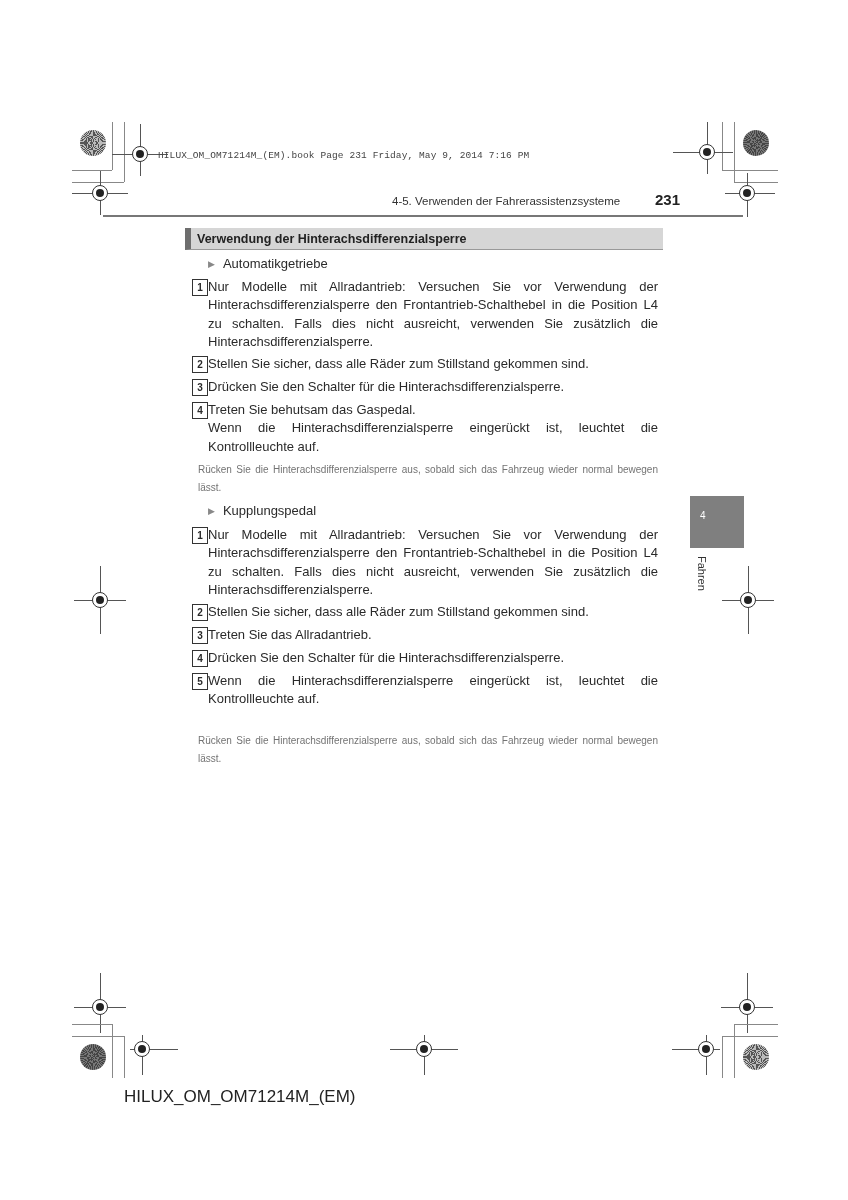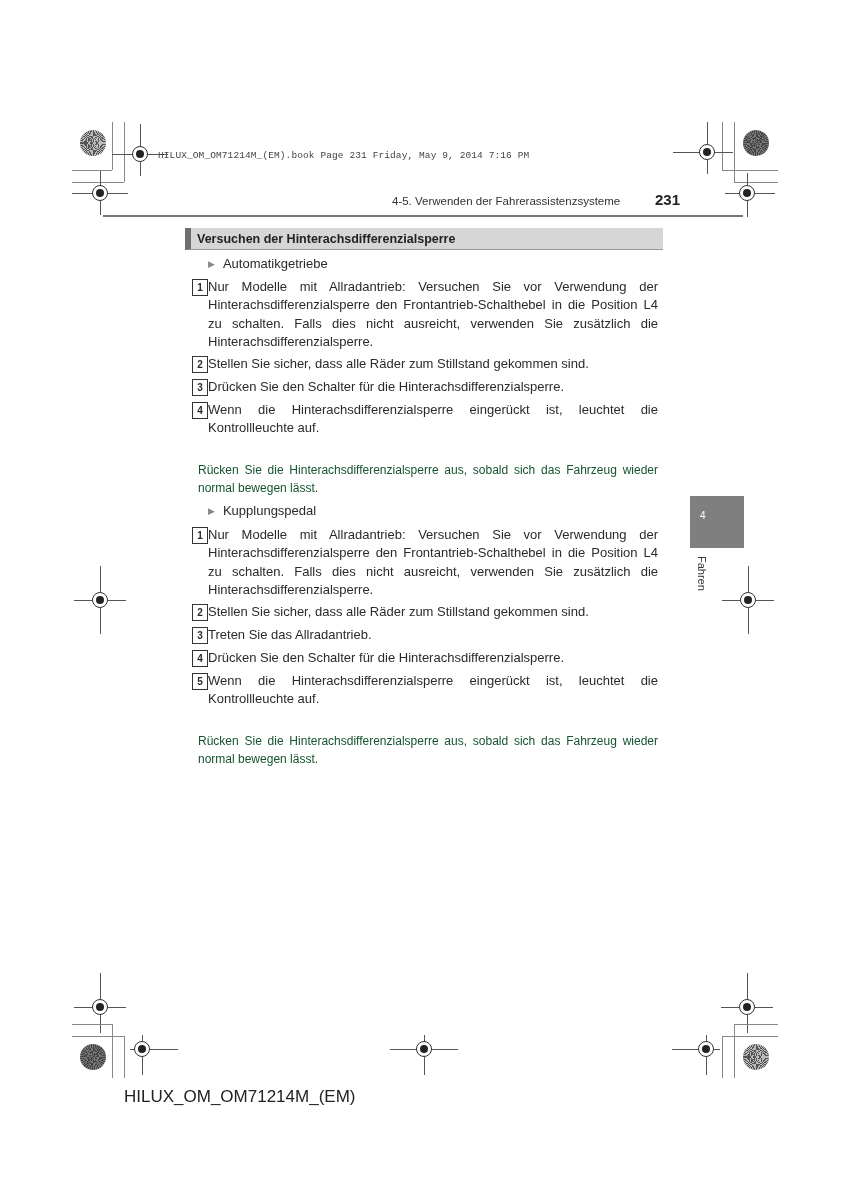--- a/index.html
+++ b/index.html
@@ -32,21 +32,21 @@
                    box-sizing: border-box; }
   .section-title span { position: absolute; left: 6px; top: 4px; font-size: 12.5px; font-weight: bold; color: #222; }
   .sub { position: absolute; left: 208px; font-size: 13px; color: #2a2a2a; }
   .sub .arrow { display: inline-block; font-size: 9px; color: #888; margin-right: 8px; vertical-align: 1px; }
 
   .step { position: absolute; left: 192px; width: 466px; font-size: 13px; line-height: 18.3px; color: #2a2a2a; }
   .step .num { position: absolute; left: 0; top: 1px; width: 14px; height: 15px; border: 1px solid #333;
                font-size: 10px; font-weight: bold; text-align: center; line-height: 15px; box-sizing: content-box; }
   .step .txt { margin-left: 16px; text-align: justify; }
 
-  .note { position: absolute; left: 198px; width: 460px; font-size: 12px; line-height: 18.3px; color: #14532d; text-align: justify; }
+  .note { position: absolute; left: 198px; width: 460px; font-size: 10px; line-height: 18.3px; color: #737373; text-align: justify; }
 
   .tab { position: absolute; left: 690px; top: 496px; width: 54px; height: 52px; background: #7f7f7f; }
   .tab span { position: absolute; left: 10px; top: 14px; color: #fff; font-size: 10px; }
   .tab-label { position: absolute; left: 696px; top: 556px; font-size: 11px; color: #333;
                writing-mode: vertical-rl; }
 
   .footer { position: absolute; left: 124px; top: 1087px; font-size: 17px; color: #222; }
 </style>
 </head>
 <body>
@@ -142,41 +142,42 @@
   <div class="ring"></div>
     <div class="dot"></div>
 </div>
 
 <div class="printinfo">HILUX_OM_OM71214M_(EM).book  Page 231  Friday, May 9, 2014  7:16 PM</div>
 <div class="header-sec">4-5. Verwenden der Fahrerassistenzsysteme</div>
 <div class="header-page">231</div>
 <div class="header-rule"></div>
 
 <div class="section-title">
-  <span>Versuchen der Hinterachsdifferenzialsperre</span>
+  <span>Verwendung der Hinterachsdifferenzialsperre</span>
 </div>
 
 <div class="sub" style="top:256px;">
   <span class="arrow">▶</span><span>Automatikgetriebe</span>
 </div>
 
 <div class="step" style="top:278px;">
   <span class="num">1</span>
   <div class="txt">Nur Modelle mit Allradantrieb: Versuchen Sie vor Verwendung der Hinterachsdifferenzialsperre den Frontantrieb-Schalthebel in die Position L4 zu schalten. Falls dies nicht ausreicht, verwenden Sie zusätzlich die Hinterachsdifferenzialsperre.</div>
 </div>
 <div class="step" style="top:355px;">
   <span class="num">2</span>
   <div class="txt">Stellen Sie sicher, dass alle Räder zum Stillstand gekommen sind.</div>
 </div>
 <div class="step" style="top:378px;">
   <span class="num">3</span>
   <div class="txt">Drücken Sie den Schalter für die Hinterachsdifferenzialsperre.</div>
 </div>
 <div class="step" style="top:401px;">
   <span class="num">4</span>
+  <div class="txt">Treten Sie behutsam das Gaspedal.</div>
   <div class="txt">Wenn die Hinterachsdifferenzialsperre eingerückt ist, leuchtet die Kontrollleuchte auf.</div>
 </div>
 <div class="note" style="top:461px;">Rücken Sie die Hinterachsdifferenzialsperre aus, sobald sich das Fahrzeug wieder normal bewegen lässt.</div>
 
 <div class="sub" style="top:503px;">
   <span class="arrow">▶</span><span>Kupplungspedal</span>
 </div>
 
 <div class="step" style="top:526px;">
   <span class="num">1</span>

